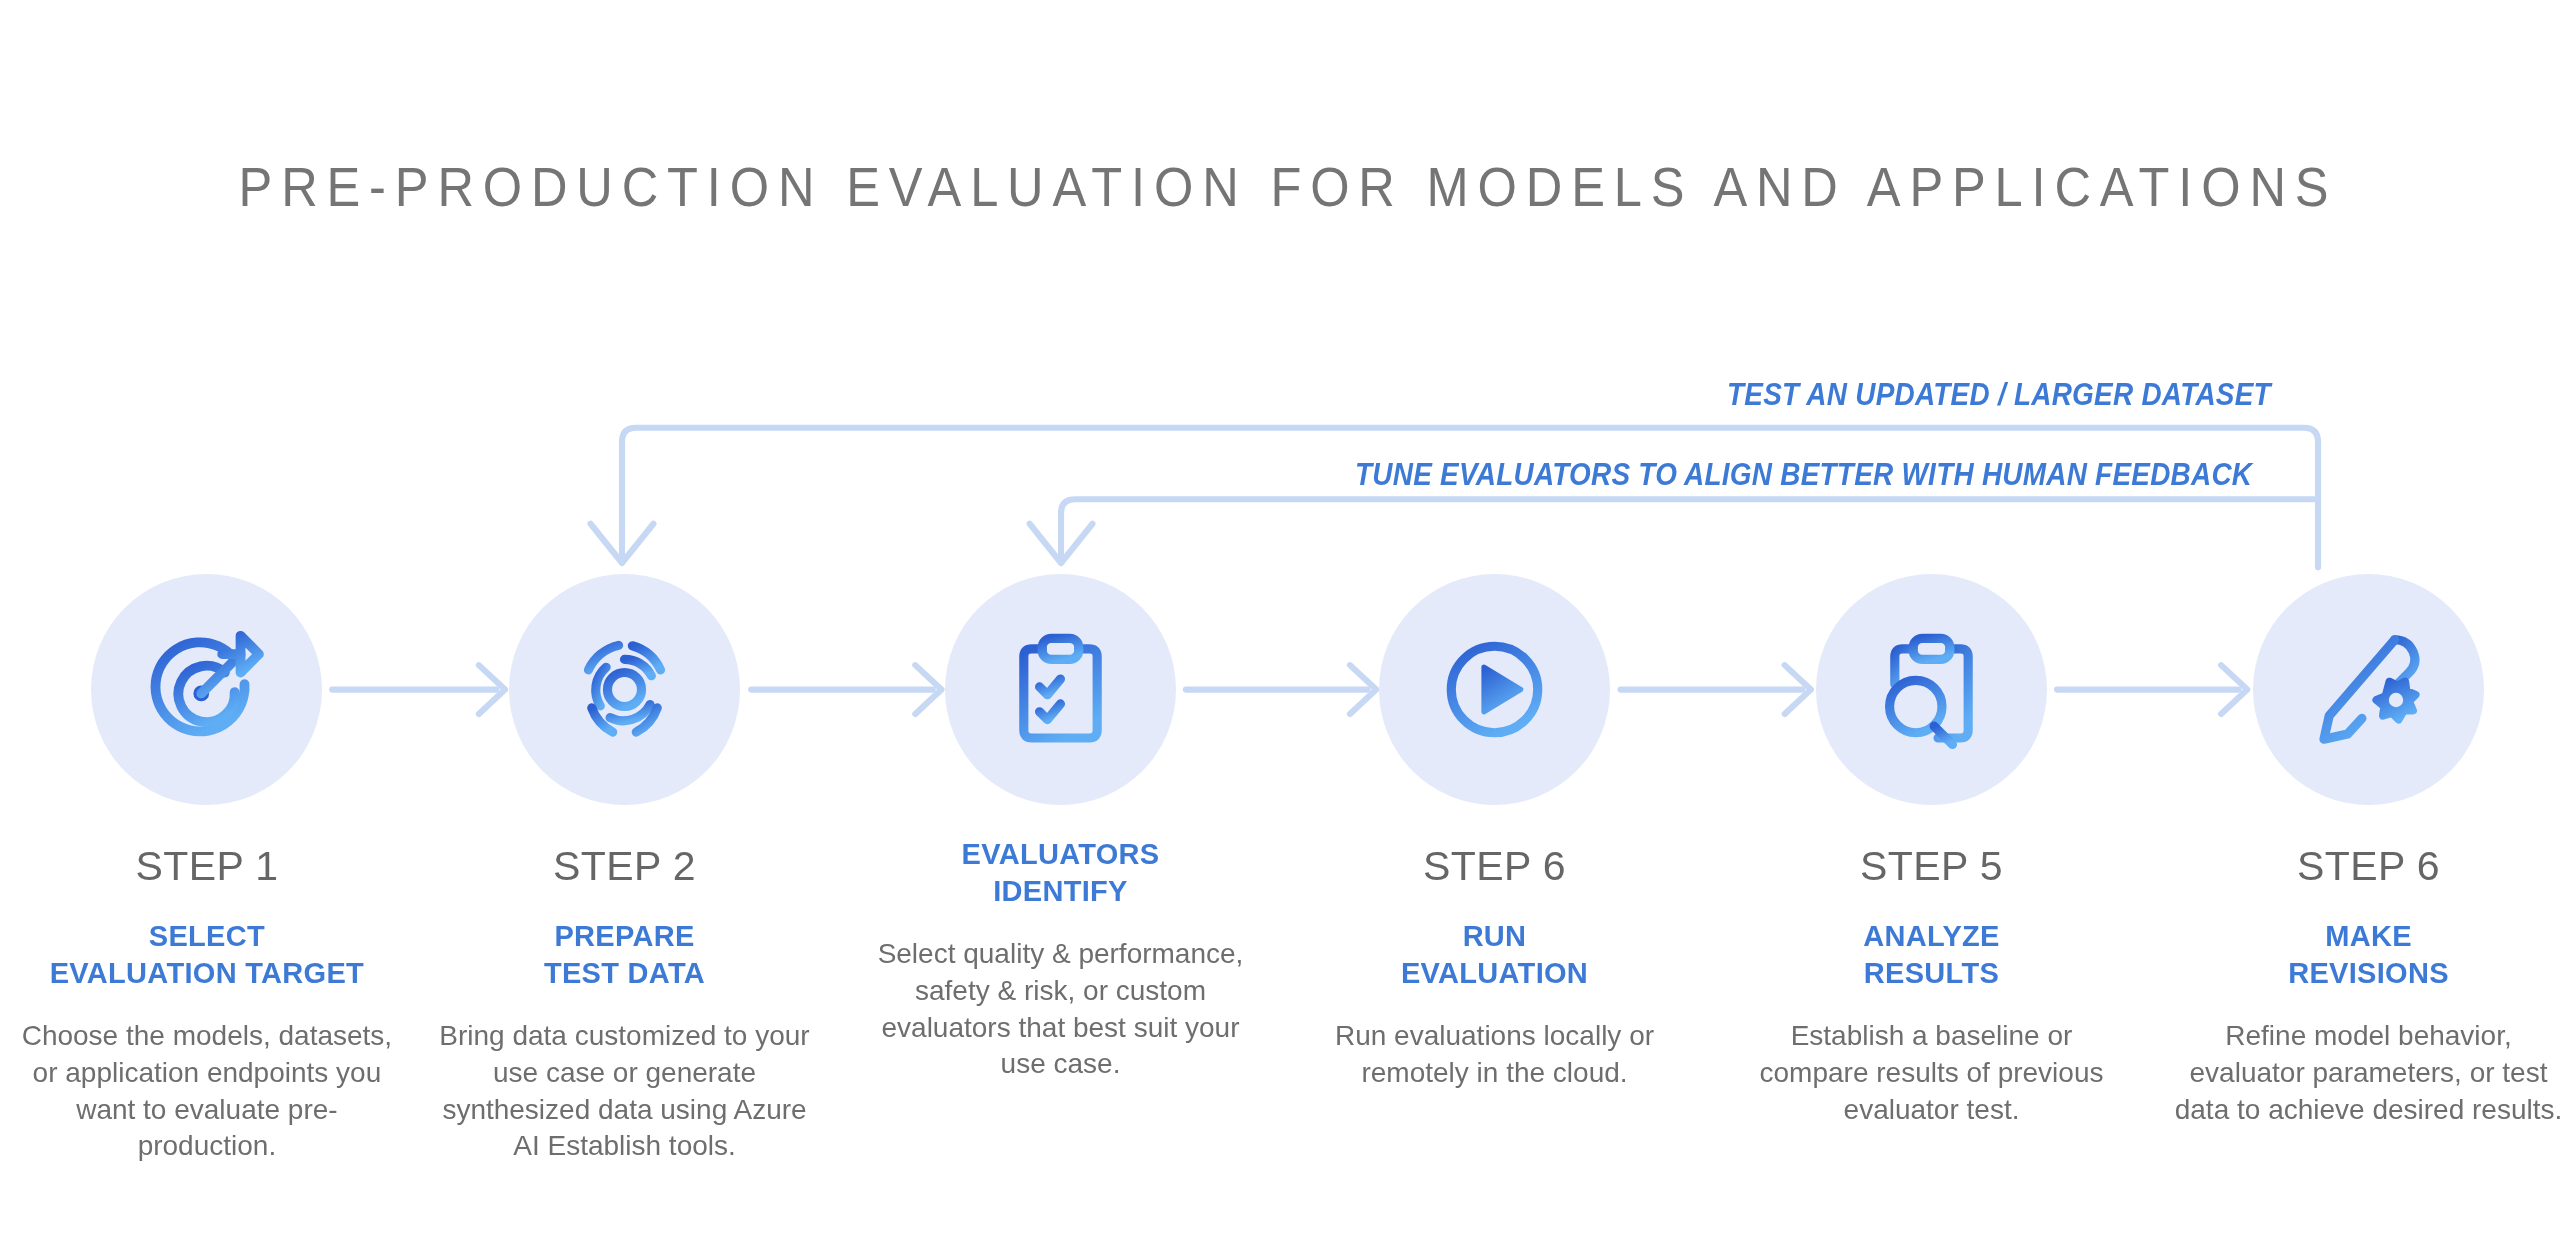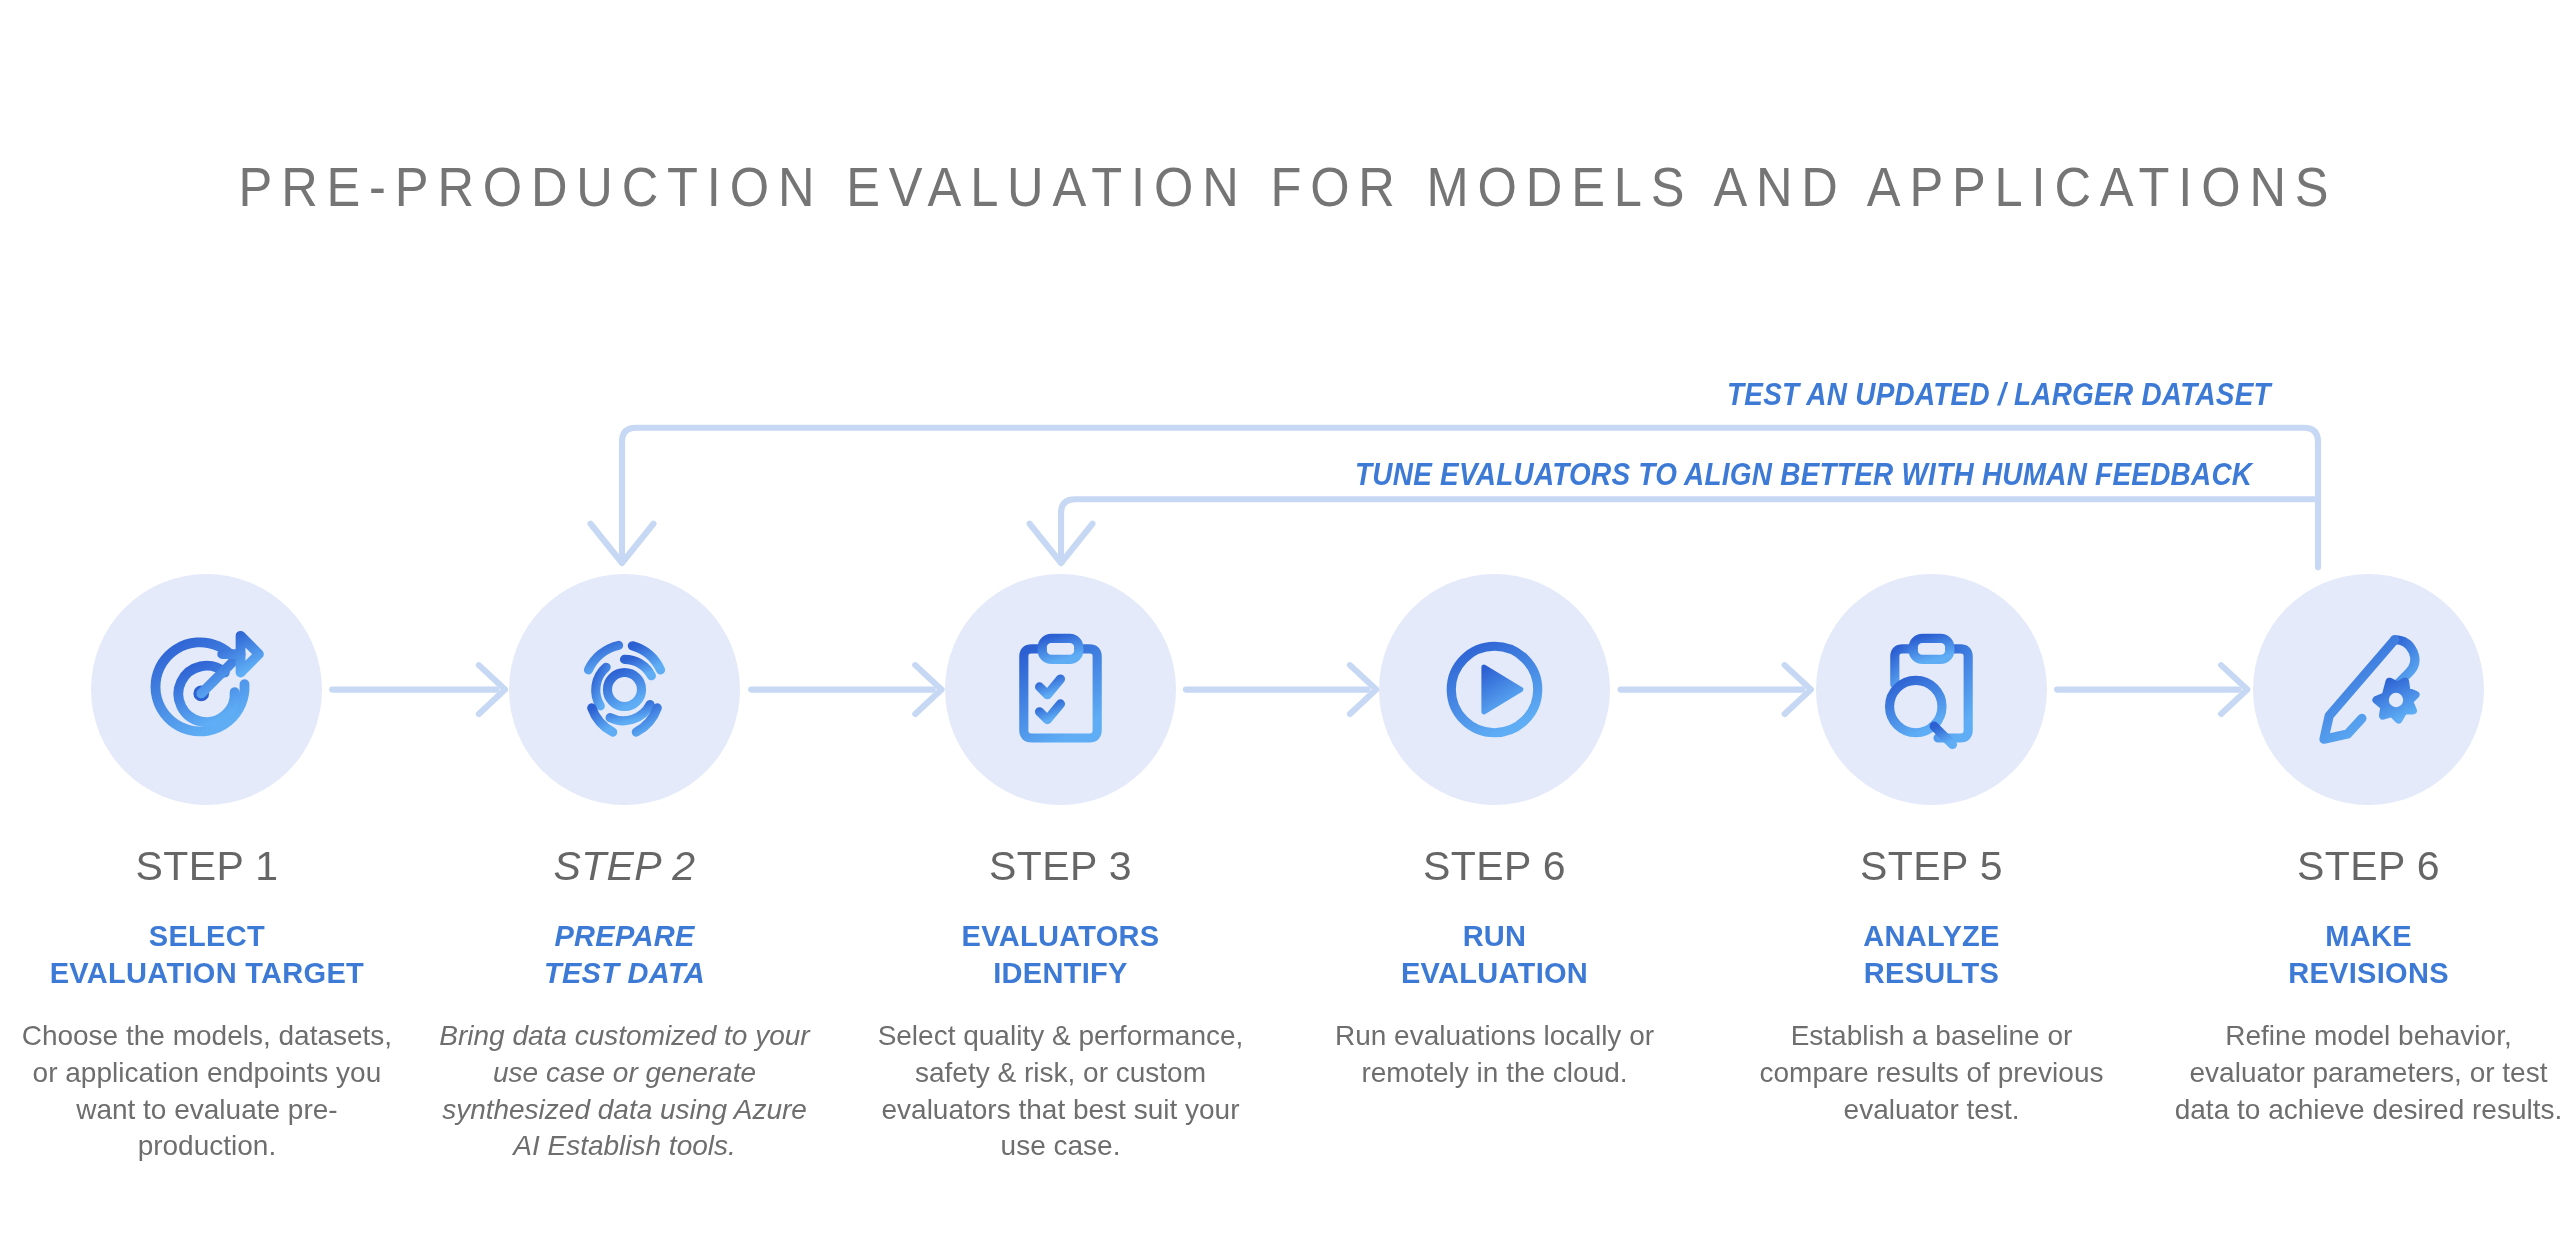--- a/index.html
+++ b/index.html
@@ -194,21 +194,21 @@
       </svg>
     </div>
     <div class="step-num">STEP 1</div>
     <div class="step-head">
       <div>SELECT</div>
       <div>EVALUATION TARGET</div>
     </div>
     <div class="step-desc">Choose the models, datasets, or application endpoints you want to evaluate pre-production.</div>
   </div>
 
-  <div class="step" style="left:415px;font-style:italic;">
+  <div class="step" style="left:415px;">
     <div class="circle">
       <svg width="131" height="131" viewBox="0 0 100 100">
         <g fill="none" stroke="url(#icoGradD)" stroke-width="7" stroke-linecap="round">
           <circle cx="50" cy="50" r="13"></circle>
           <g>
             <path d="M 50 27 A 23 23 0 0 1 70.5 39.5"></path>
             <path d="M 31.5 62.5 A 23 23 0 0 1 36 33"></path>
             <path d="M 69.5 61.5 A 23 23 0 0 1 39 71.5"></path>
           </g>
           <g>
@@ -234,21 +234,20 @@
         <g fill="none" stroke="url(#icoGradD)" stroke-width="7" stroke-linecap="round" stroke-linejoin="round">
           <path d="M 36 19 L 28 19 Q 22 19 22 25 L 22 81 Q 22 87 28 87 L 72 87 Q 78 87 78 81 L 78 25 Q 78 19 72 19 L 64 19"></path>
           <rect x="36" y="11" width="28" height="16" rx="7"></rect>
           <path d="M 34 48 L 40 54 L 50 42"></path>
           <path d="M 34 67 L 40 73 L 50 61"></path>
           <path d="M 58 49 L 70 49"></path>
           <path d="M 58 68 L 70 68"></path>
         </g>
       </svg>
     </div>
-    <div class="step-num">STEP 3</div>
     <div class="step-head">
       <div>EVALUATORS</div>
       <div>IDENTIFY</div>
     </div>
     <div class="step-desc">Select quality &amp; performance, safety &amp; risk, or custom evaluators that best suit your use case.</div>
   </div>
 
   <div class="step" style="left:1285px;">
     <div class="circle">
       <svg width="131" height="131" viewBox="0 0 100 100">

